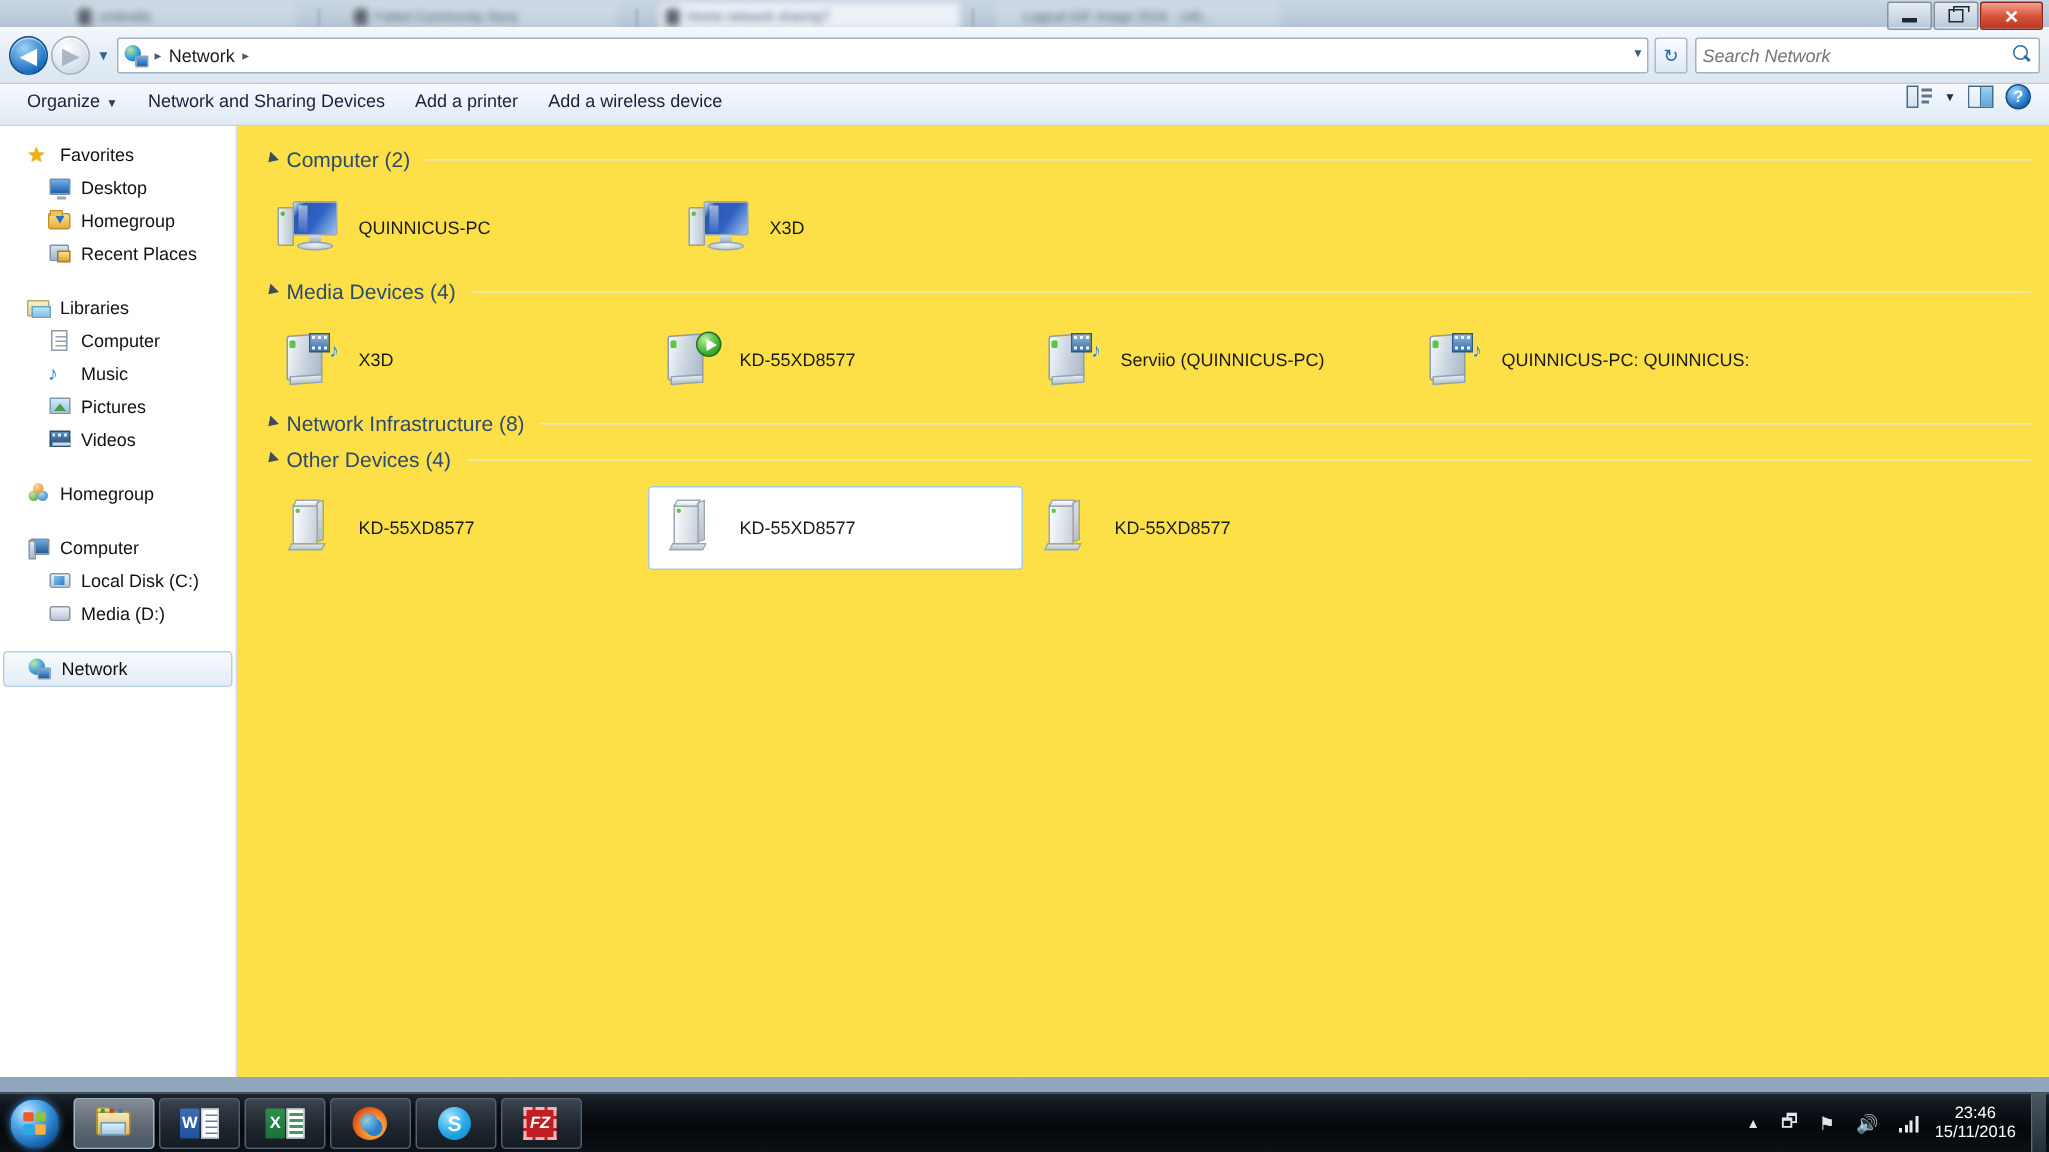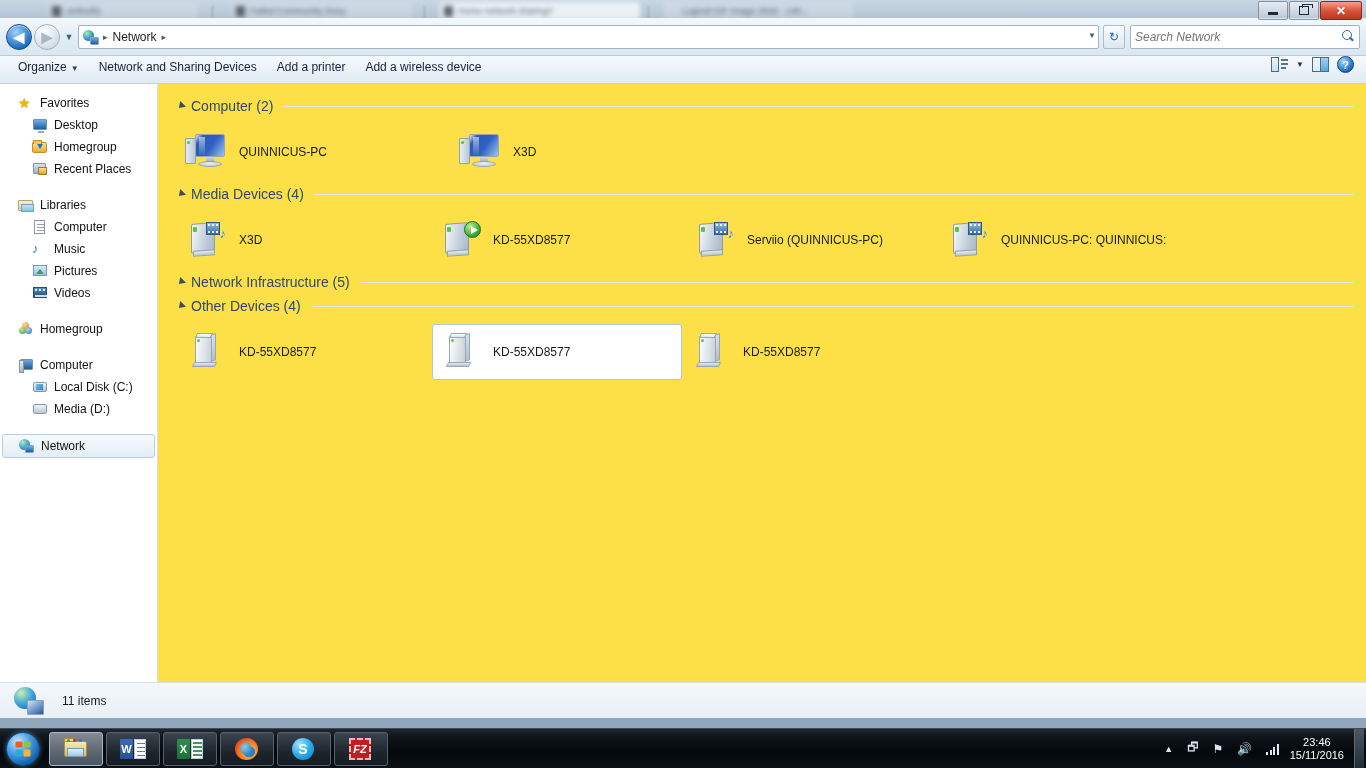--- a/index.html
+++ b/index.html
@@ -613,21 +613,21 @@
                 <span class="film"></span>
                 <span class="note">♪</span>
               </span>
           </span>
           <span class="label">QUINNICUS-PC: QUINNICUS:</span>
         </div>
       </div>
 
       <div class="group-head">
         <span class="gh-tri"></span>
-        <span class="gh-label">Network Infrastructure (5)</span>
+        <span class="gh-label">Network Infrastructure (8)</span>
         <span class="gh-rule"></span>
       </div>
 
       <div class="group-head">
         <span class="gh-tri"></span>
         <span class="gh-label">Other Devices (4)</span>
         <span class="gh-rule"></span>
       </div>
       <div class="tilerow">
         <div class="tile" style="width:254px;">
@@ -658,27 +658,20 @@
               <span class="foot"></span>
               <span class="led2"></span>
           </span>
           <span class="label">KD-55XD8577</span>
         </div>
       </div>
 
     </div>
   </div>
 
-  <div id="statusbar">
-    <span class="sb-ic">
-      <span class="g2"></span>
-        <span class="m2"></span>
-    </span>
-    <span id="sb-text">11 items</span>
-  </div>
 </div>
 
 <div id="taskbar">
   <div id="startorb">
     <div class="orb">
       <span class="flag">
           <i class="q1"></i>
           <i class="q2"></i>
           <i class="q3"></i>
           <i class="q4"></i>

